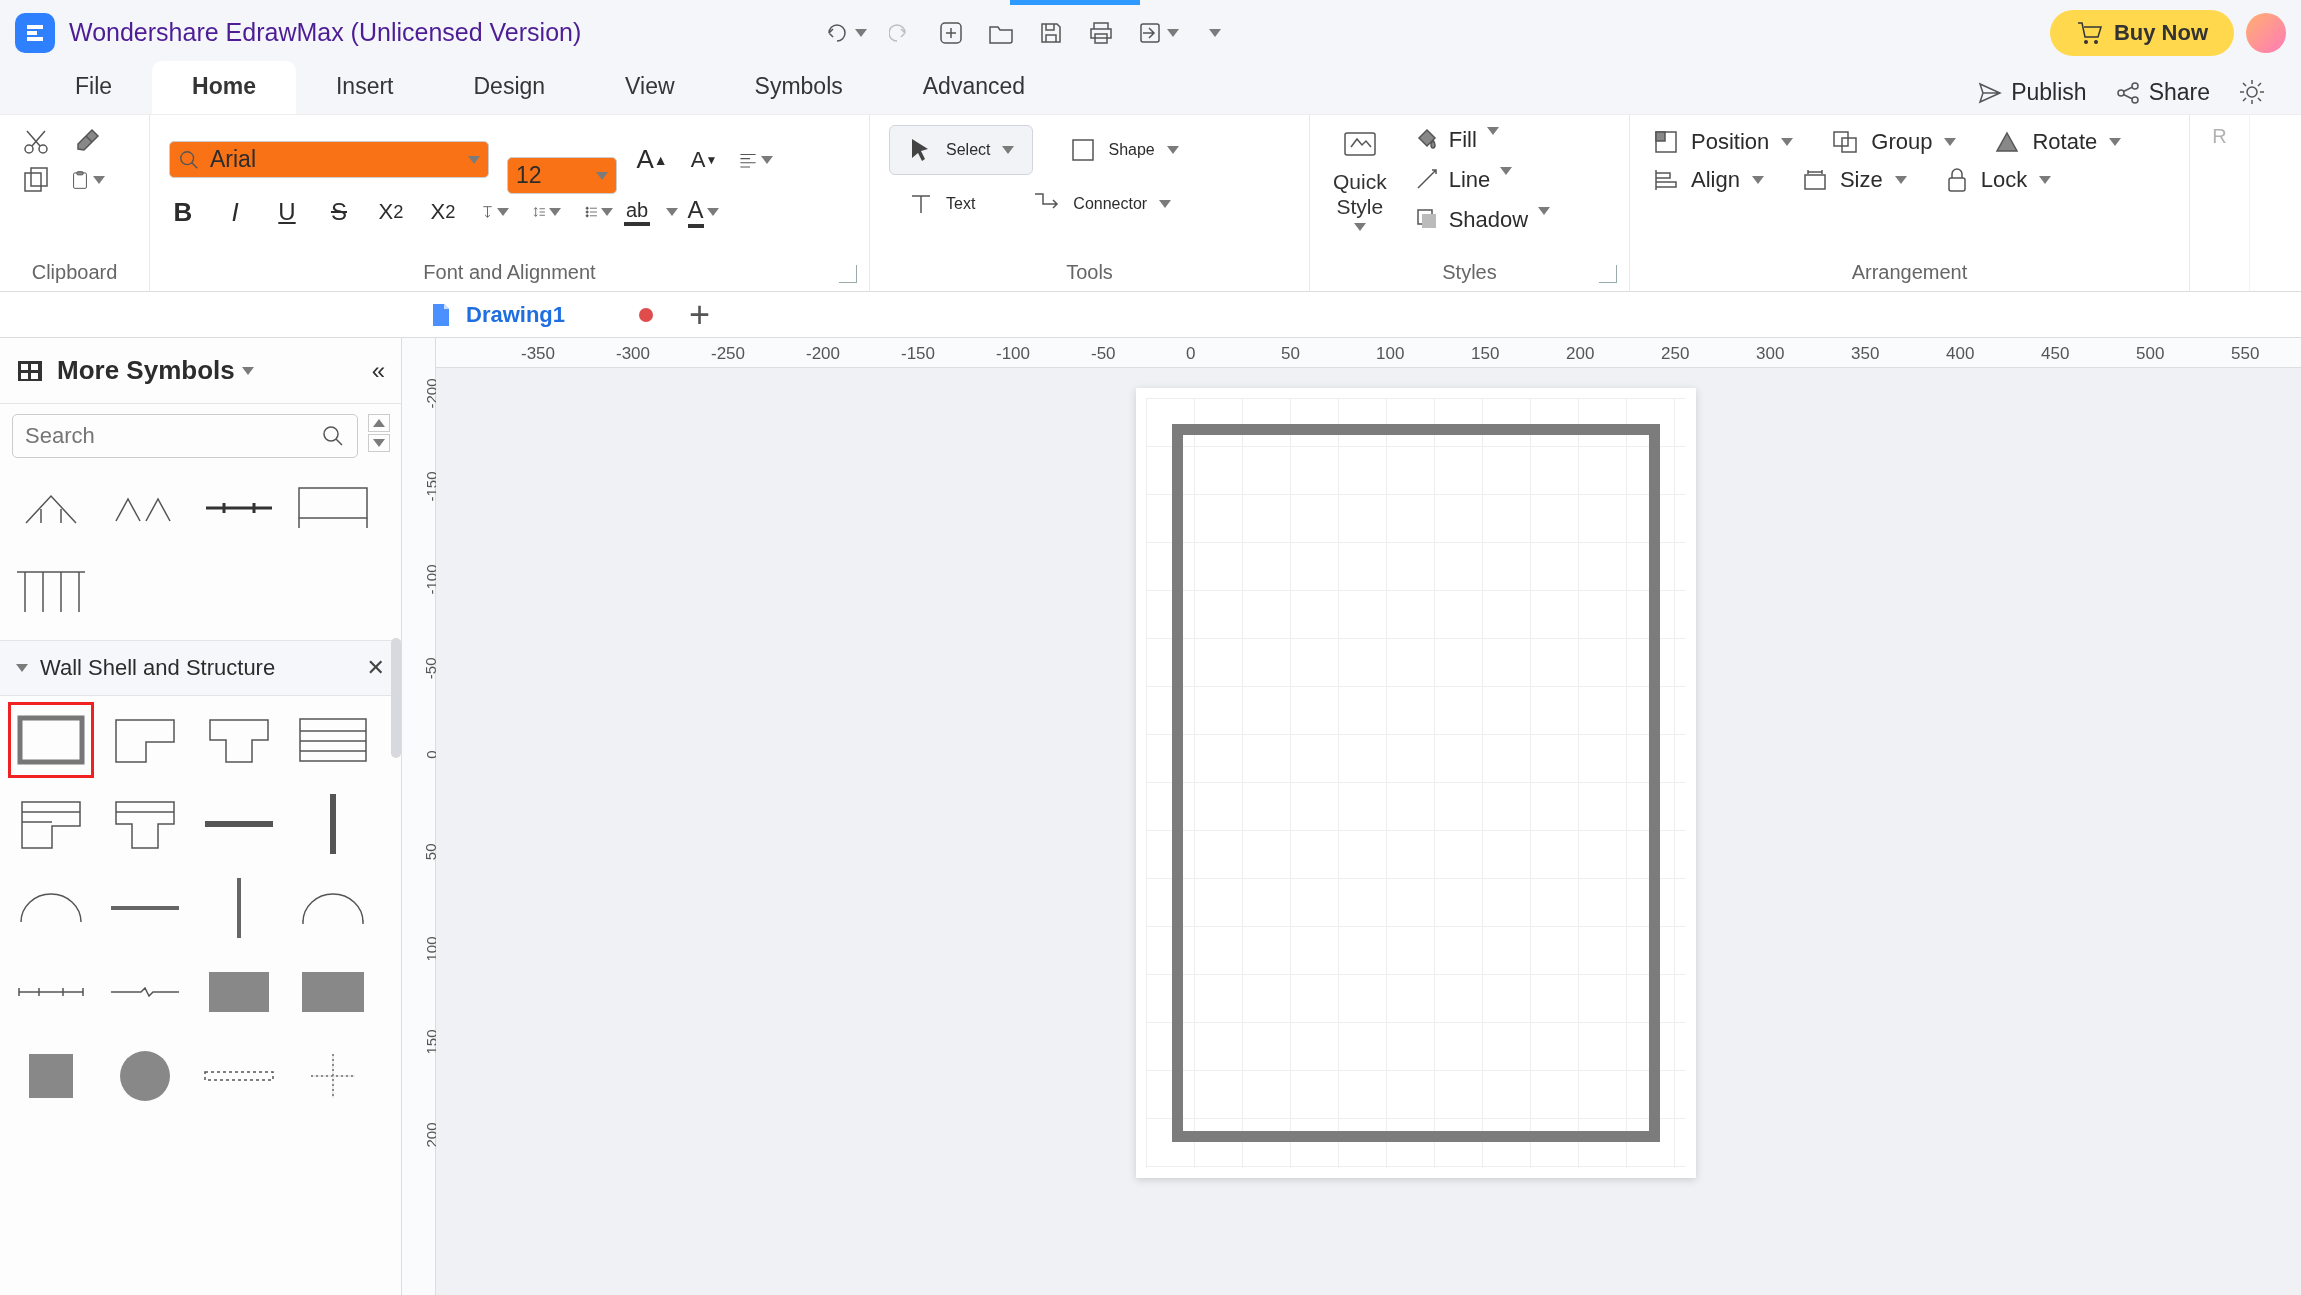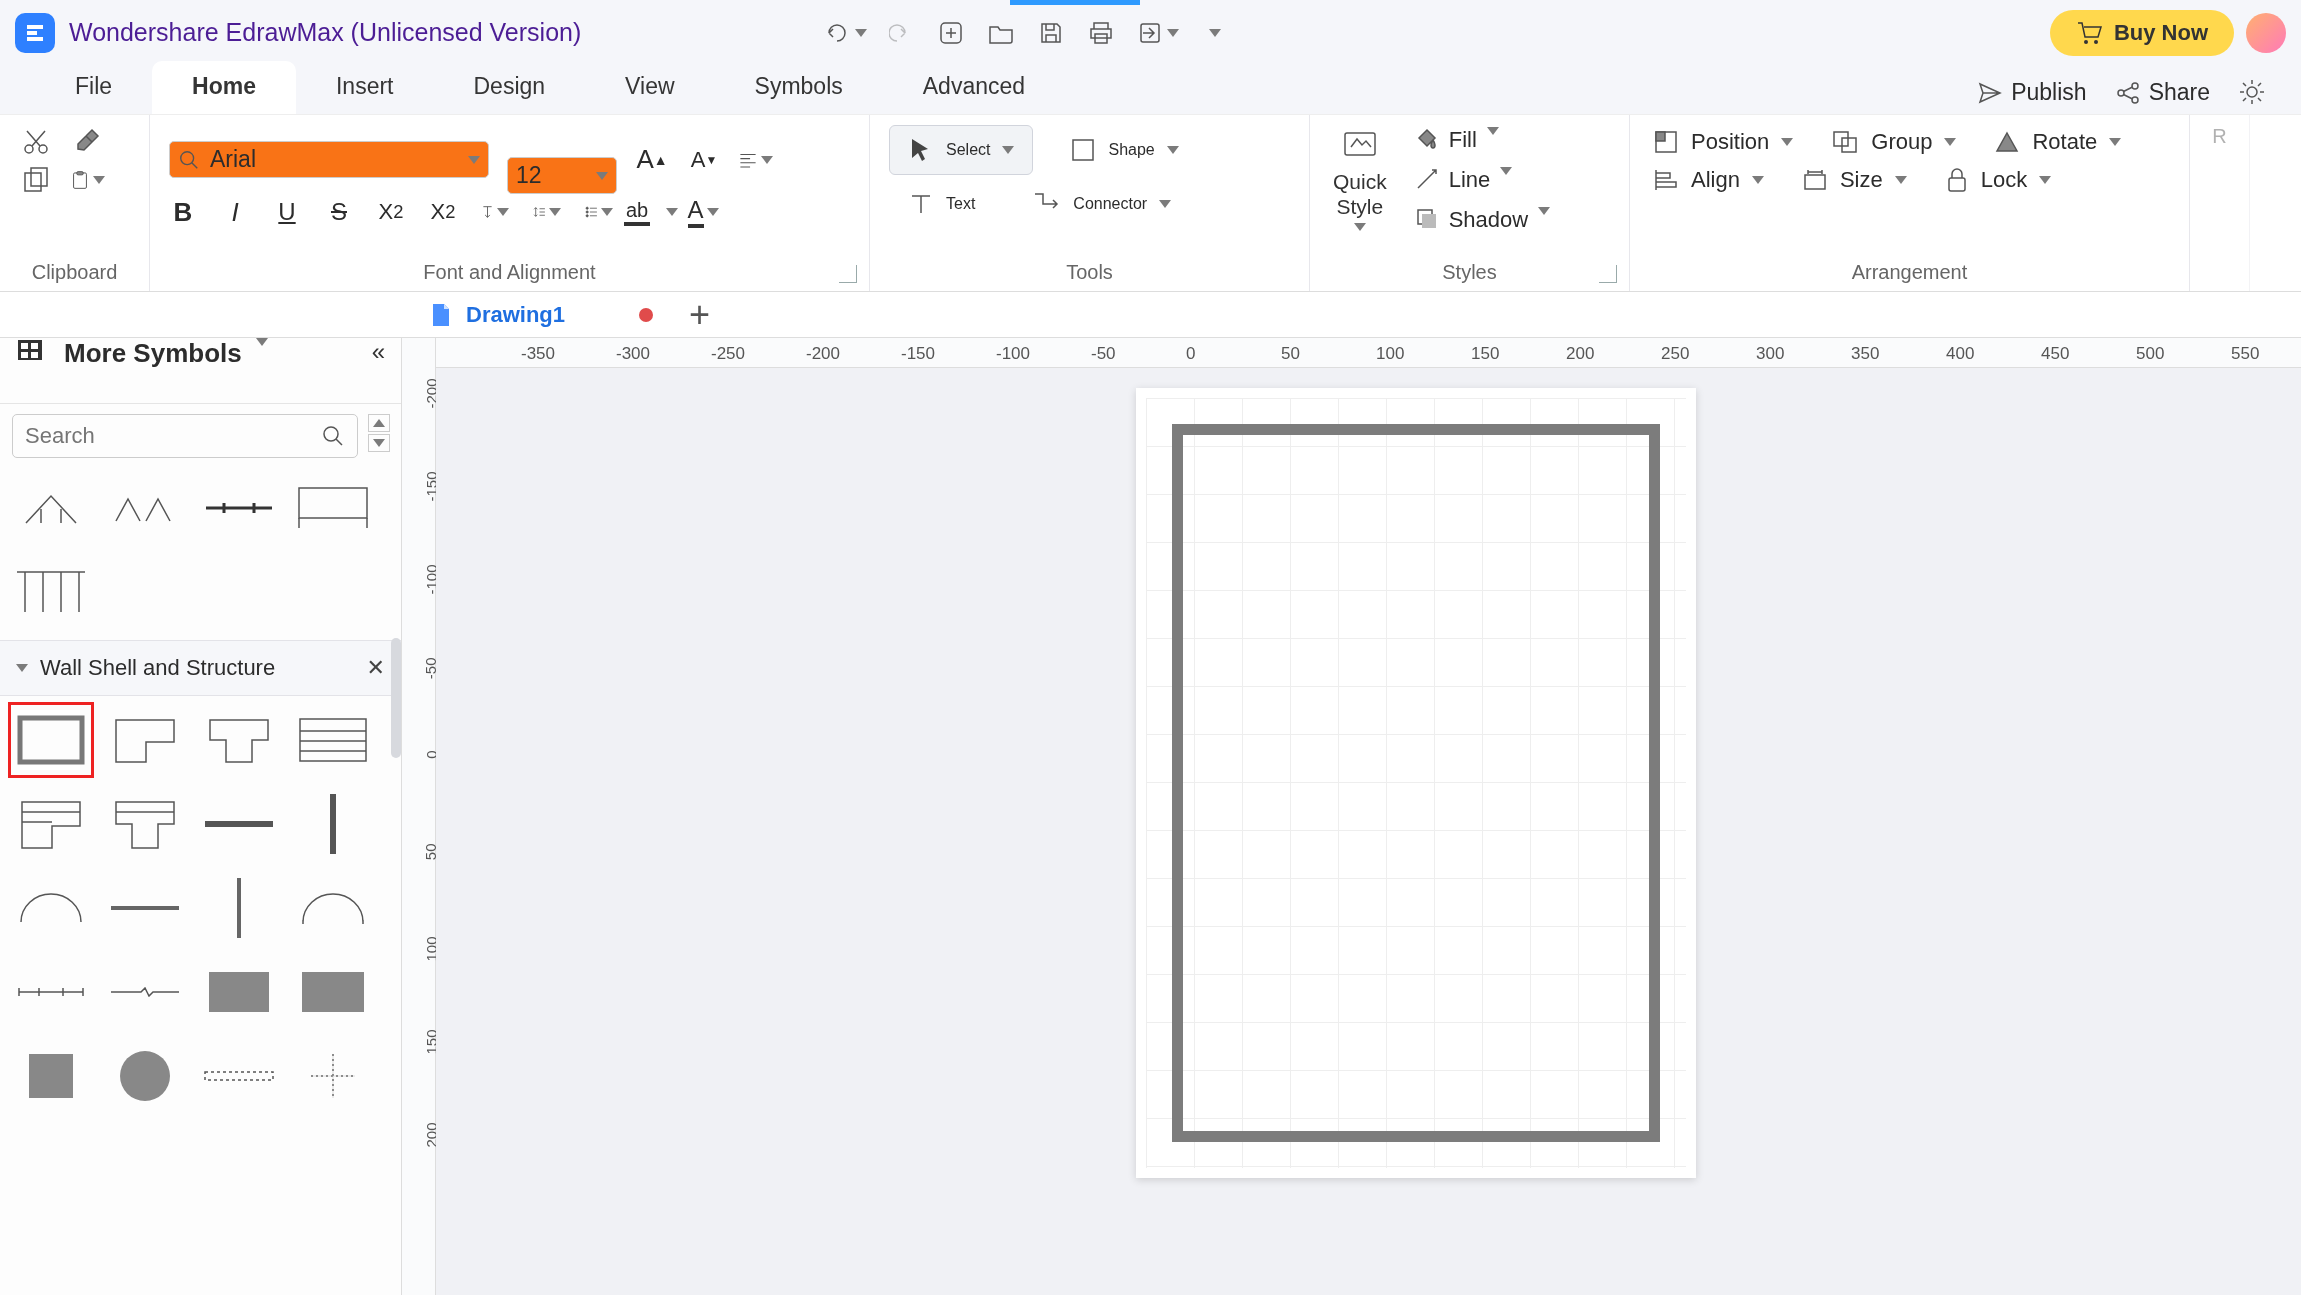--- a/index.html
+++ b/index.html
@@ -50,21 +50,21 @@
 .tabstrip { height:46px; background:#fff; border-bottom:1px solid #ddd; display:flex; align-items:center; padding-left:430px; gap:24px;}
 .doc-tab { display:flex; align-items:center; gap:14px; font-size:22px; color:#1f6fe0; font-weight:600; cursor:pointer;}
 .dot-unsaved { width:14px; height:14px; border-radius:50%; background:#e04b4b; margin-left:60px;}
 .add-tab { font-size:36px; color:#555; cursor:pointer; padding:0 12px;}
 
 
 .workspace { display:flex; height:calc(1295px - 60px - 54px - 178px - 46px); background:#fff;}
 
 
 .leftpanel { width:402px; background:#fdfdfd; border-right:1px solid #ddd; display:flex; flex-direction:column; position:relative;}
-.lp-head { height:66px; display:flex; padding:0 16px; gap:20px; border-bottom:1px solid #e5e5e5;}
+.lp-head { height:66px; display:flex; align-items:center; padding:0 16px; gap:13px; border-bottom:1px solid #e5e5e5;}
 .lp-head .title { font-size:26px; font-weight:700;}
 .lp-collapse { margin-left:auto; font-size:24px; cursor:pointer; color:#333;}
 .lp-search { display:flex; align-items:flex-start; padding:10px 12px; gap:10px;}
 .lp-search .searchbox { flex:1; display:flex; align-items:center; border:1px solid #ccc; border-radius:5px; padding:8px 12px; gap:8px;}
 .lp-search input { border:none; outline:none; flex:1; font-size:22px; background:transparent;}
 .lp-search .spinners { display:flex; flex-direction:column; gap:2px;}
 .lp-search .spinners div{ width:22px;height:18px;border:1px solid #ccc;display:flex;align-items:center;justify-content:center;cursor:pointer;}
 .shape-grid { padding:6px 8px 10px 8px; display:flex; flex-wrap:wrap; gap:8px;}
 .shape-cell { width:86px; height:76px; border:1px solid transparent; display:flex; align-items:center; justify-content:center; cursor:pointer;}
 .shape-cell.sel { border:3px solid #e22;}

